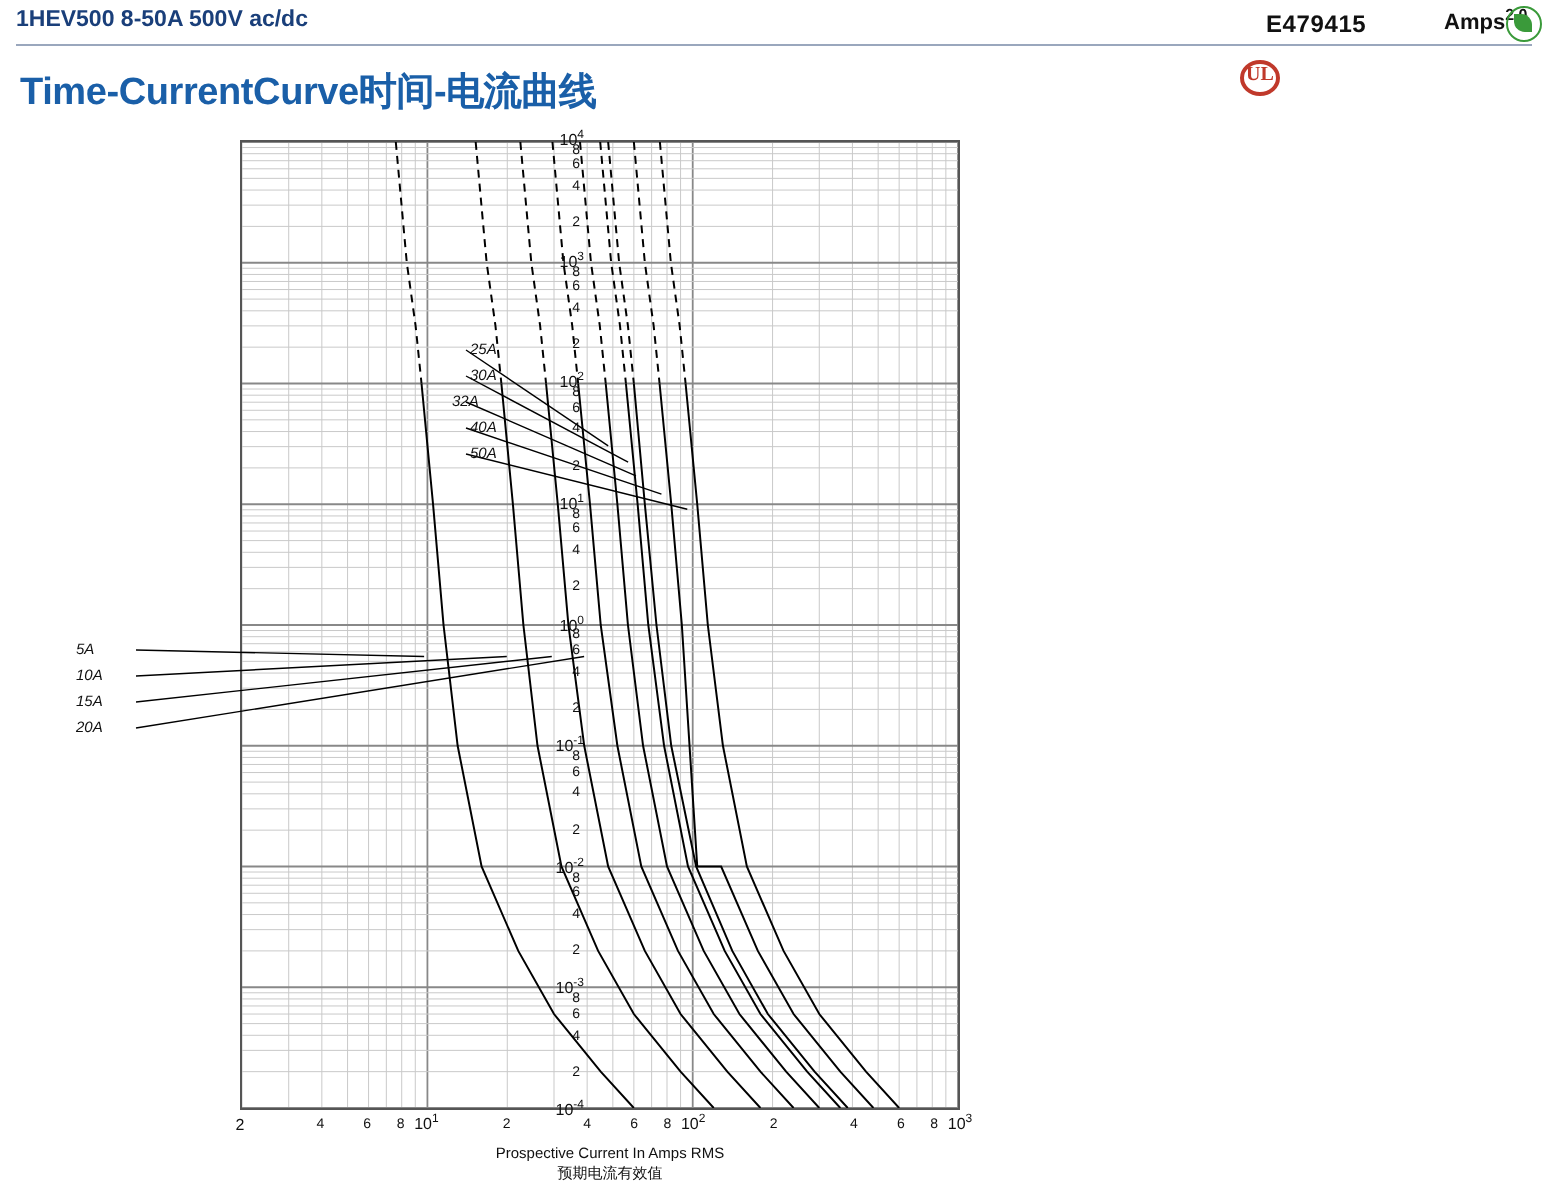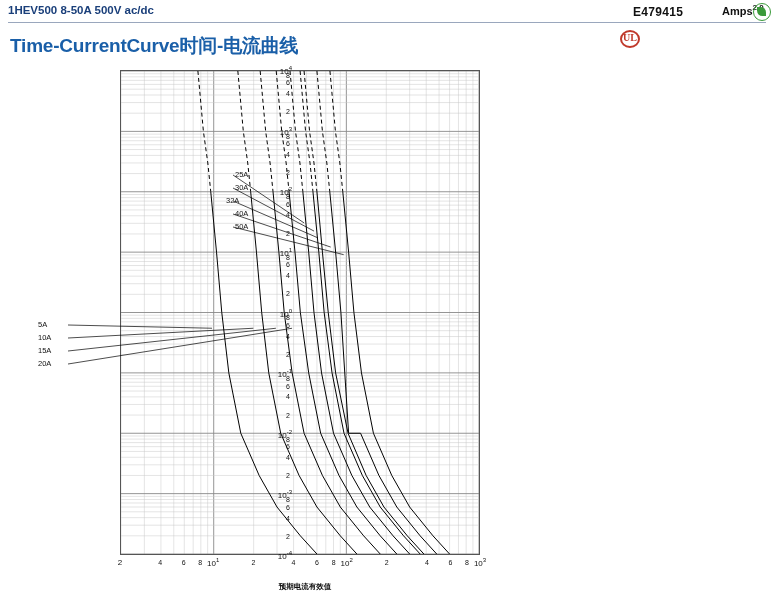--- a/index.html
+++ b/index.html
@@ -97,24 +97,24 @@
     position:absolute;left:62px;top:215px;width:130px;
     transform:rotate(-90deg);transform-origin:center center;
     text-align:center;font-size:7.5px;color:#111;white-space:nowrap;
   }
   #xtitle{
     position:absolute;left:180px;top:512px;width:250px;text-align:center;
     font-size:7.5px;color:#111;
   }
   #xtitle-cn{
     position:absolute;left:180px;top:522px;width:250px;text-align:center;
-    font-size:7.5px;color:#111;font-weight:bold;
+    font-size:7.5px;color:#111;
   }
   .ann{
-    position:absolute;font-size:7.5px;color:#111;white-space:nowrap;
+    position:absolute;font-size:7.5px;color:#111;white-space:nowrap;font-style:italic;
   }
 </style>
 </head>
 <body>
 
 <div id="header">
   <div class="hdr-title">1HEV500 8-50A 500V ac/dc</div>
   <div class="hdr-rule"></div>
   <div id="ul-mark">
     <div class="ul-ring"></div>
@@ -126,20 +126,21 @@
 </div>
 
 <div id="page-title">
   <span>Time-CurrentCurve</span><span class="cn">时间-电流曲线</span>
 </div>
 
 <div id="chart-area">
 
   <div id="ytitle">Virtual Pre-Arcing Time In Seconds</div>
   <div id="ytitle-cn">熔断时间 (S)</div>
+  <div id="xtitle">Prospective Current In Amps RMS</div>
   <div id="xtitle-cn">预期电流有效值</div>
 
   <div id="plot">
     <svg id="gridlayer" viewBox="0 0 360 485" preserveAspectRatio="none">
         <line x1="0" y1="0" x2="0" y2="485" stroke="#c9c9c9" stroke-width="0.5"></line>
         <line x1="23.487794661741972" y1="0" x2="23.487794661741972" y2="485" stroke="#c9c9c9" stroke-width="0.5"></line>
         <line x1="40.15265018319233" y1="0" x2="40.15265018319233" y2="485" stroke="#c9c9c9" stroke-width="0.5"></line>
         <line x1="53.07891636134614" y1="0" x2="53.07891636134614" y2="485" stroke="#c9c9c9" stroke-width="0.5"></line>
         <line x1="63.640444844934294" y1="0" x2="63.640444844934294" y2="485" stroke="#c9c9c9" stroke-width="0.5"></line>
         <line x1="72.57008994224981" y1="0" x2="72.57008994224981" y2="485" stroke="#c9c9c9" stroke-width="0.5"></line>

